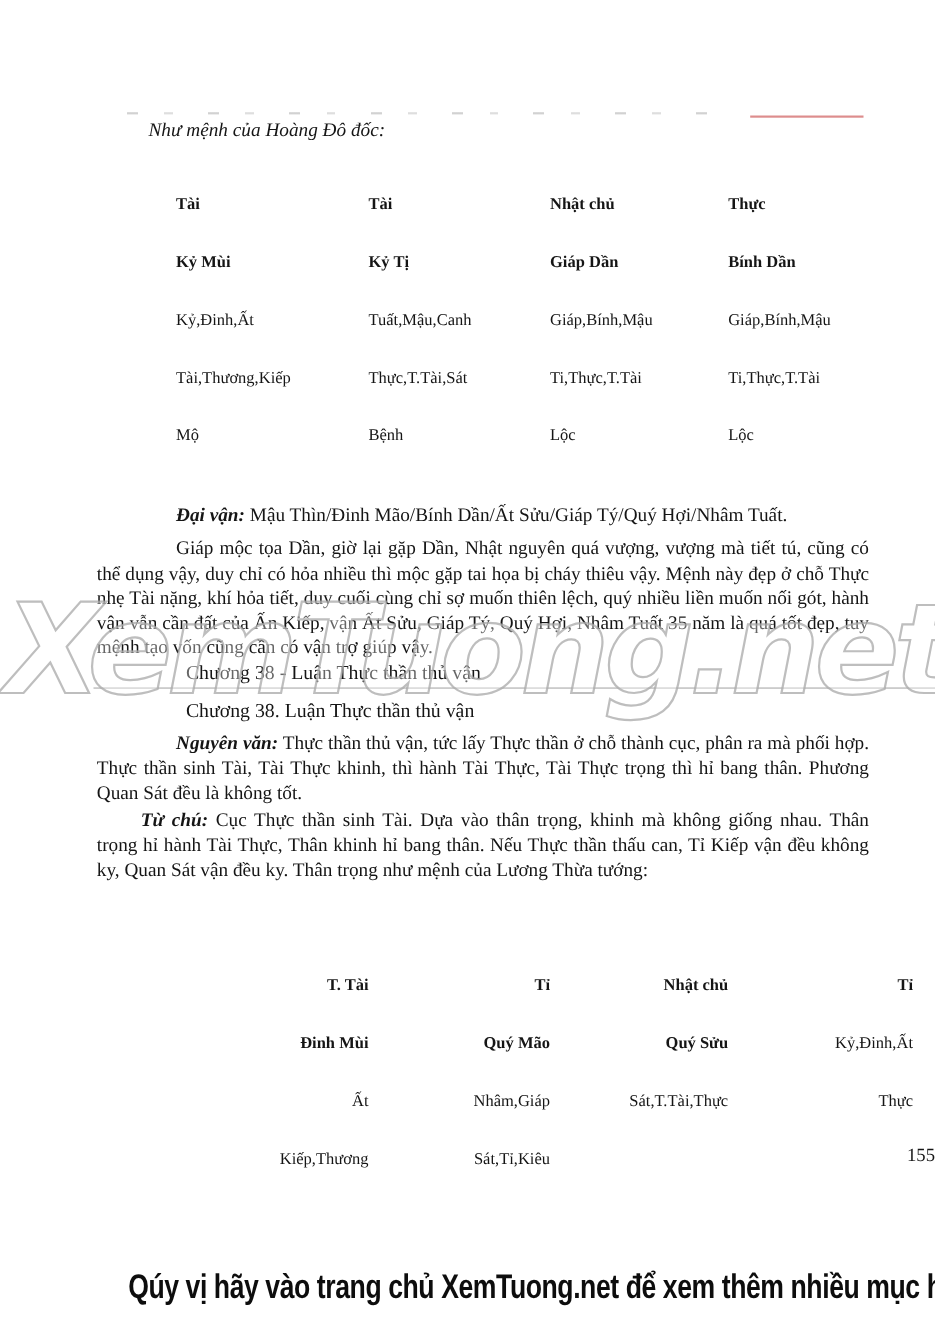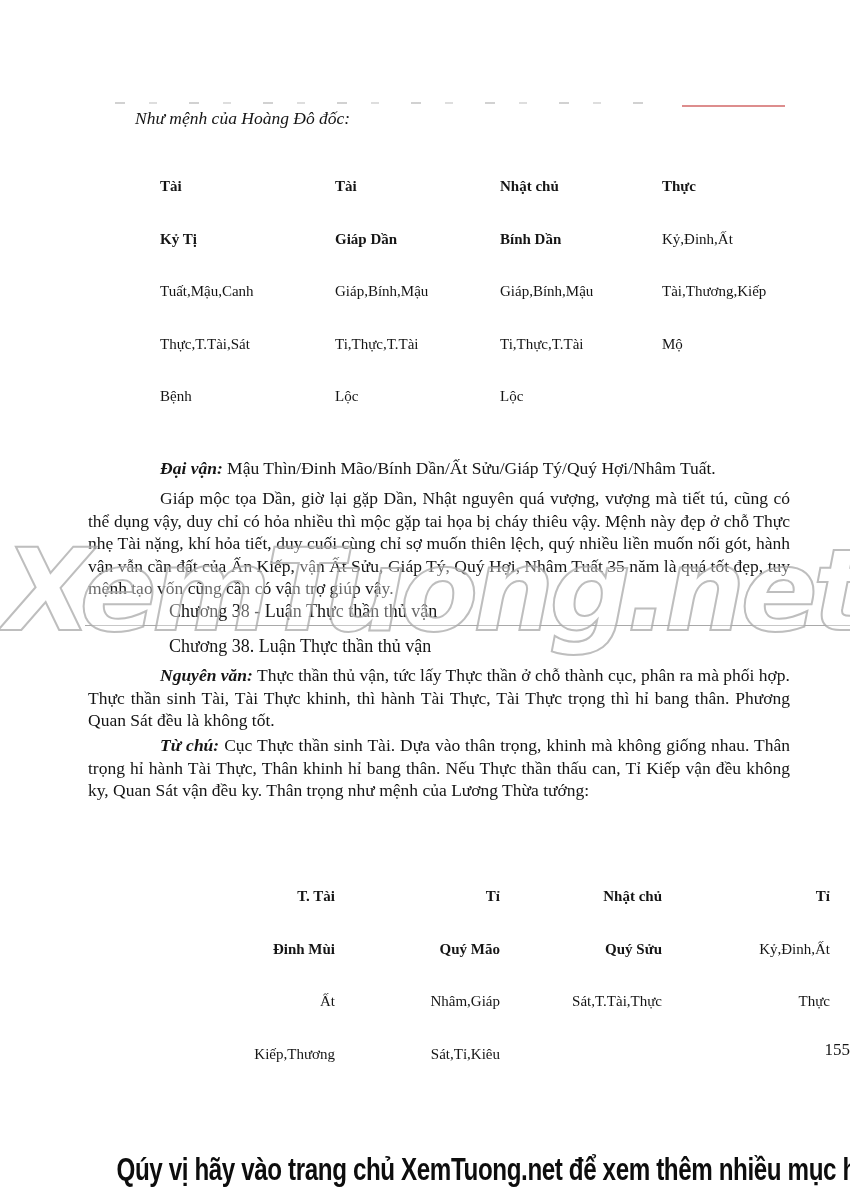--- a/index.html
+++ b/index.html
@@ -76,20 +76,21 @@
 
   <div class="content">
 
     <div class="intro">Như mệnh của Hoàng Đô đốc:</div>
 
     <div class="btable t1">
       <div class="cell b">Tài</div>
       <div class="cell b">Tài</div>
       <div class="cell b">Nhật chủ</div>
       <div class="cell b">Thực</div>
+      <div class="cell b">Kỷ Mùi</div>
       <div class="cell b">Kỷ Tị</div>
       <div class="cell b">Giáp Dần</div>
       <div class="cell b">Bính Dần</div>
       <div class="cell">Kỷ,Đinh,Ất</div>
       <div class="cell">Tuất,Mậu,Canh</div>
       <div class="cell">Giáp,Bính,Mậu</div>
       <div class="cell">Giáp,Bính,Mậu</div>
       <div class="cell">Tài,Thương,Kiếp</div>
       <div class="cell">Thực,T.Tài,Sát</div>
       <div class="cell">Ti,Thực,T.Tài</div>
@@ -103,21 +104,21 @@
     <p class="para" style="top:457px"><span class="lead" style="margin-left:72px">Đại vận:</span><span> Mậu Thìn/Đinh Mão/Bính Dần/Ất Sửu/Giáp Tý/Quý Hợi/Nhâm Tuất.</span></p>
 
     <p class="para indent" style="top:487px">Giáp mộc tọa Dần, giờ lại gặp Dần, Nhật nguyên quá vượng, vượng mà tiết tú, cũng có thể dụng vậy, duy chỉ có hỏa nhiều thì mộc gặp tai họa bị cháy thiêu vậy. Mệnh này đẹp ở chỗ Thực nhẹ Tài nặng, khí hỏa tiết, duy cuối cùng chỉ sợ muốn thiên lệch, quý nhiều liền muốn nối gót, hành vận vẫn cần đất của Ấn Kiếp, vận Ất Sửu, Giáp Tý, Quý Hợi, Nhâm Tuất 35 năm là quá tốt đẹp, tuy mệnh tạo vốn cũng cần có vận trợ giúp vậy.</p>
 
     <h3 class="heading h1">Chương 38 - Luận Thực thần thủ vận</h3>
     <div class="divider"></div>
     <h3 class="heading h2">Chương 38. Luận Thực thần thủ vận</h3>
 
     <p class="para" style="top:664px"><span class="lead" style="margin-left:72px">Nguyên văn:</span><span> Thực thần thủ vận, tức lấy Thực thần ở chỗ thành cục, phân ra mà phối hợp. Thực thần sinh Tài, Tài Thực khinh, thì hành Tài Thực, Tài Thực trọng thì hỉ bang thân. Phương Quan Sát đều là không tốt.</span></p>
 
-    <p class="para" style="top:734px"><span class="lead" style="margin-left:72px">Từ chú:</span><span> Cục Thực thần sinh Tài. Dựa vào thân trọng, khinh mà không giống nhau. Thân trọng hỉ hành Tài Thực, Thân khinh hỉ bang thân. Nếu Thực thần thấu can, Tỉ Kiếp vận đều không ky, Quan Sát vận đều ky. Thân trọng như mệnh của Lương Thừa tướng:</span></p>
+    <p class="para" style="top:734px"><span class="lead" style="margin-left:40px">Từ chú:</span><span> Cục Thực thần sinh Tài. Dựa vào thân trọng, khinh mà không giống nhau. Thân trọng hỉ hành Tài Thực, Thân khinh hỉ bang thân. Nếu Thực thần thấu can, Tỉ Kiếp vận đều không ky, Quan Sát vận đều ky. Thân trọng như mệnh của Lương Thừa tướng:</span></p>
 
     <div class="btable t2">
       <div class="cell b">T. Tài</div>
       <div class="cell b">Tỉ</div>
       <div class="cell b">Nhật chủ</div>
       <div class="cell b">Tỉ</div>
       <div class="cell b">Đinh Mùi</div>
       <div class="cell b">Quý Mão</div>
       <div class="cell b">Quý Sửu</div>
       <div class="cell">Kỷ,Đinh,Ất</div>

